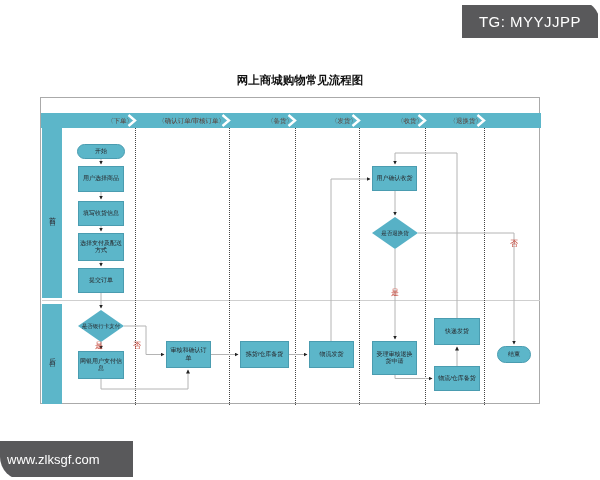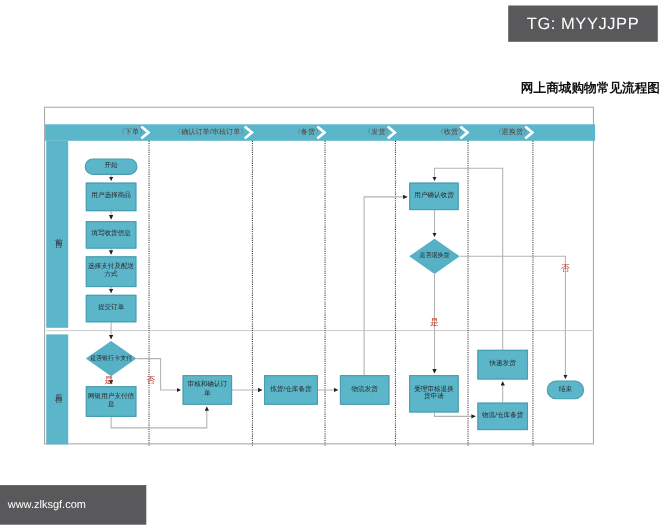--- a/index.html
+++ b/index.html
@@ -1,21 +1,21 @@
 <!DOCTYPE html>
 <html><head>
 <meta charset="utf-8">
 <style>
   html,body{margin:0;padding:0;background:#fff;}
   #page{position:relative;width:600px;height:480px;background:#ffffff;overflow:hidden;
-        font-family:"Liberation Sans","DejaVu Sans",sans-serif;}
+        font-family:"Liberation Sans","DejaVu Sans",sans-serif;border-radius:23px;}
   .badge{position:absolute;background:#59595b;color:#fff;display:flex;align-items:center;}
   .badge.tg{left:462px;top:5px;width:136px;height:33px;justify-content:center;font-size:15px;letter-spacing:.5px;}
-  .badge.wm{left:0;top:441px;width:126px;height:36px;padding-left:7px;font-size:10px;}
-  .page-title{position:absolute;left:0;top:73px;width:600px;text-align:right;font-size:11.5px;font-weight:bold;color:#111;}
+  .badge.wm{left:0;top:441px;width:126px;height:36px;padding-left:7px;font-size:13px;}
+  .page-title{position:absolute;left:0;top:73px;width:600px;text-align:center;font-size:11.5px;font-weight:bold;color:#111;}
   .chart{position:absolute;left:40px;top:97px;width:500px;height:307px;border:1px solid #aaa;background:#fff;box-sizing:border-box;}
   .titlebar{position:absolute;left:0;top:0;width:500px;height:15px;background:#5cb6c9;border-bottom:1px solid rgba(255,255,255,.7);
             font-size:8px;font-weight:bold;color:#5a3c34;line-height:15px;padding-left:4px;box-sizing:border-box;}
   .phasebar{position:absolute;left:0;top:15px;width:500px;height:15px;background:#5cb6c9;}
   .phase-label{position:absolute;top:16px;height:13px;line-height:13px;font-size:6.5px;color:#5a3c34;
                text-align:right;white-space:nowrap;}
   .chev{position:absolute;top:16px;}
   .lane{position:absolute;left:1px;width:20px;background:#5cb6c9;display:flex;align-items:center;justify-content:center;}
   .lane span{writing-mode:vertical-rl;font-size:7px;letter-spacing:2px;color:#30333a;}
   .dotcol{position:absolute;top:30px;height:277px;width:0;border-left:1px dotted #444;}

